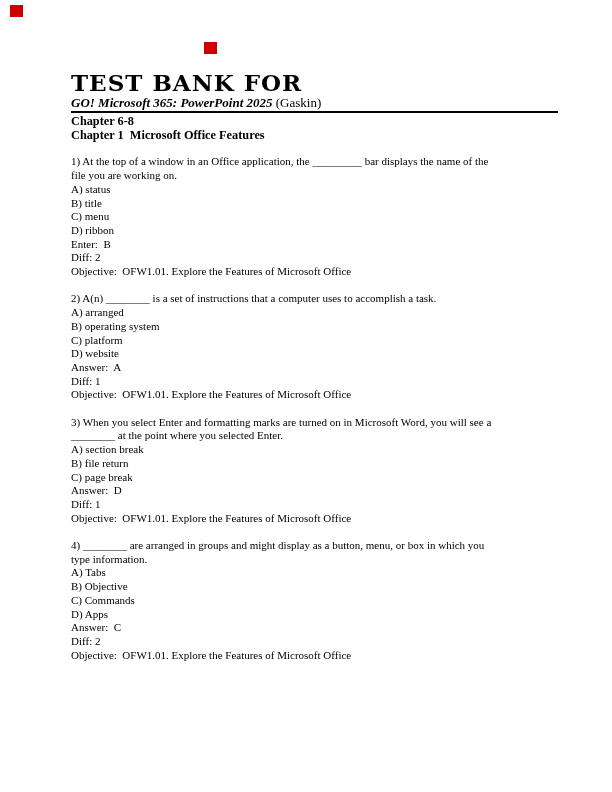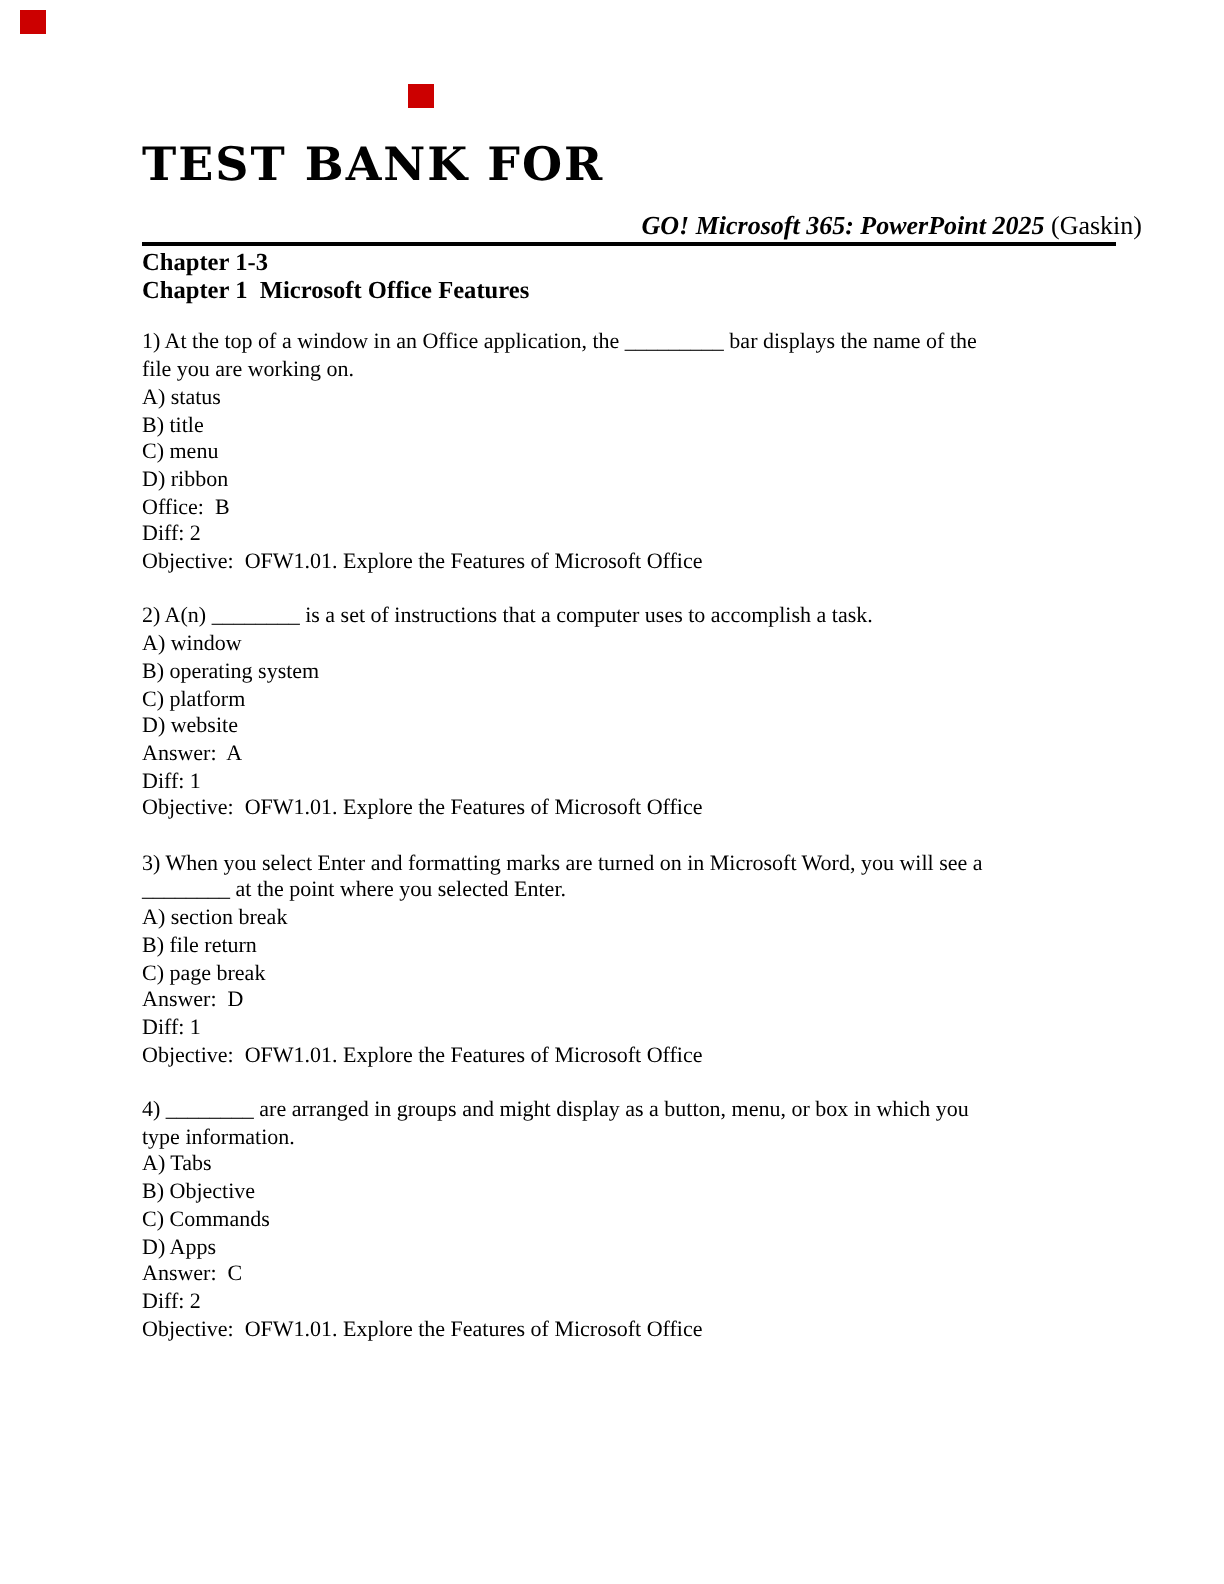--- a/index.html
+++ b/index.html
@@ -31,23 +31,22 @@
     font-family: "DejaVu Serif", serif;
     font-weight: 700;
     font-size: 23px;
     line-height: 22px;
     letter-spacing: 1px;
     margin: 0;
   }
   .book-line {
     font-size: 13px;
     line-height: 15px;
-    margin-top: 11px;
+    margin-top: 1px;
     white-space: pre-wrap;
-    text-align: right;
   }
   .book-title { font-style: italic; font-weight: 700; }
   .book-author { font-style: normal; font-weight: 400; }
   .header-divider {
     width: 487px;
     border: none;
     border-top: 2px solid #000000;
     margin: 1px 0 0 0;
   }
   .chapter-range, .chapter-heading {
@@ -75,40 +74,40 @@
   <div class="marker marker-2"></div>
 
   <div class="content">
 
     <h1 class="doc-title">TEST BANK FOR</h1>
 
     <div class="book-line"><span class="book-title">GO! Microsoft 365: PowerPoint 2025</span><span class="book-author"> (Gaskin)</span></div>
 
     <hr class="header-divider">
 
-    <div class="chapter-range">Chapter 1-3</div>
+    <div class="chapter-range">Chapter 6-8</div>
     <div class="chapter-heading">Chapter 1  Microsoft Office Features</div>
 
     <div class="questions">
 
       <div class="question">
         <div class="qtext">1) At the top of a window in an Office application, the _________ bar displays the name of the
 file you are working on.</div>
         <div class="choice">A) status</div>
         <div class="choice">B) title</div>
         <div class="choice">C) menu</div>
         <div class="choice">D) ribbon</div>
-        <div class="meta">Office:  B</div>
+        <div class="meta">Enter:  B</div>
         <div class="meta">Diff: 2</div>
         <div class="meta">Objective:  OFW1.01. Explore the Features of Microsoft Office</div>
       </div>
 
       <div class="question">
         <div class="qtext">2) A(n) ________ is a set of instructions that a computer uses to accomplish a task.</div>
-        <div class="choice">A) window</div>
+        <div class="choice">A) arranged</div>
         <div class="choice">B) operating system</div>
         <div class="choice">C) platform</div>
         <div class="choice">D) website</div>
         <div class="meta">Answer:  A</div>
         <div class="meta">Diff: 1</div>
         <div class="meta">Objective:  OFW1.01. Explore the Features of Microsoft Office</div>
       </div>
 
       <div class="question">
         <div class="qtext">3) When you select Enter and formatting marks are turned on in Microsoft Word, you will see a

